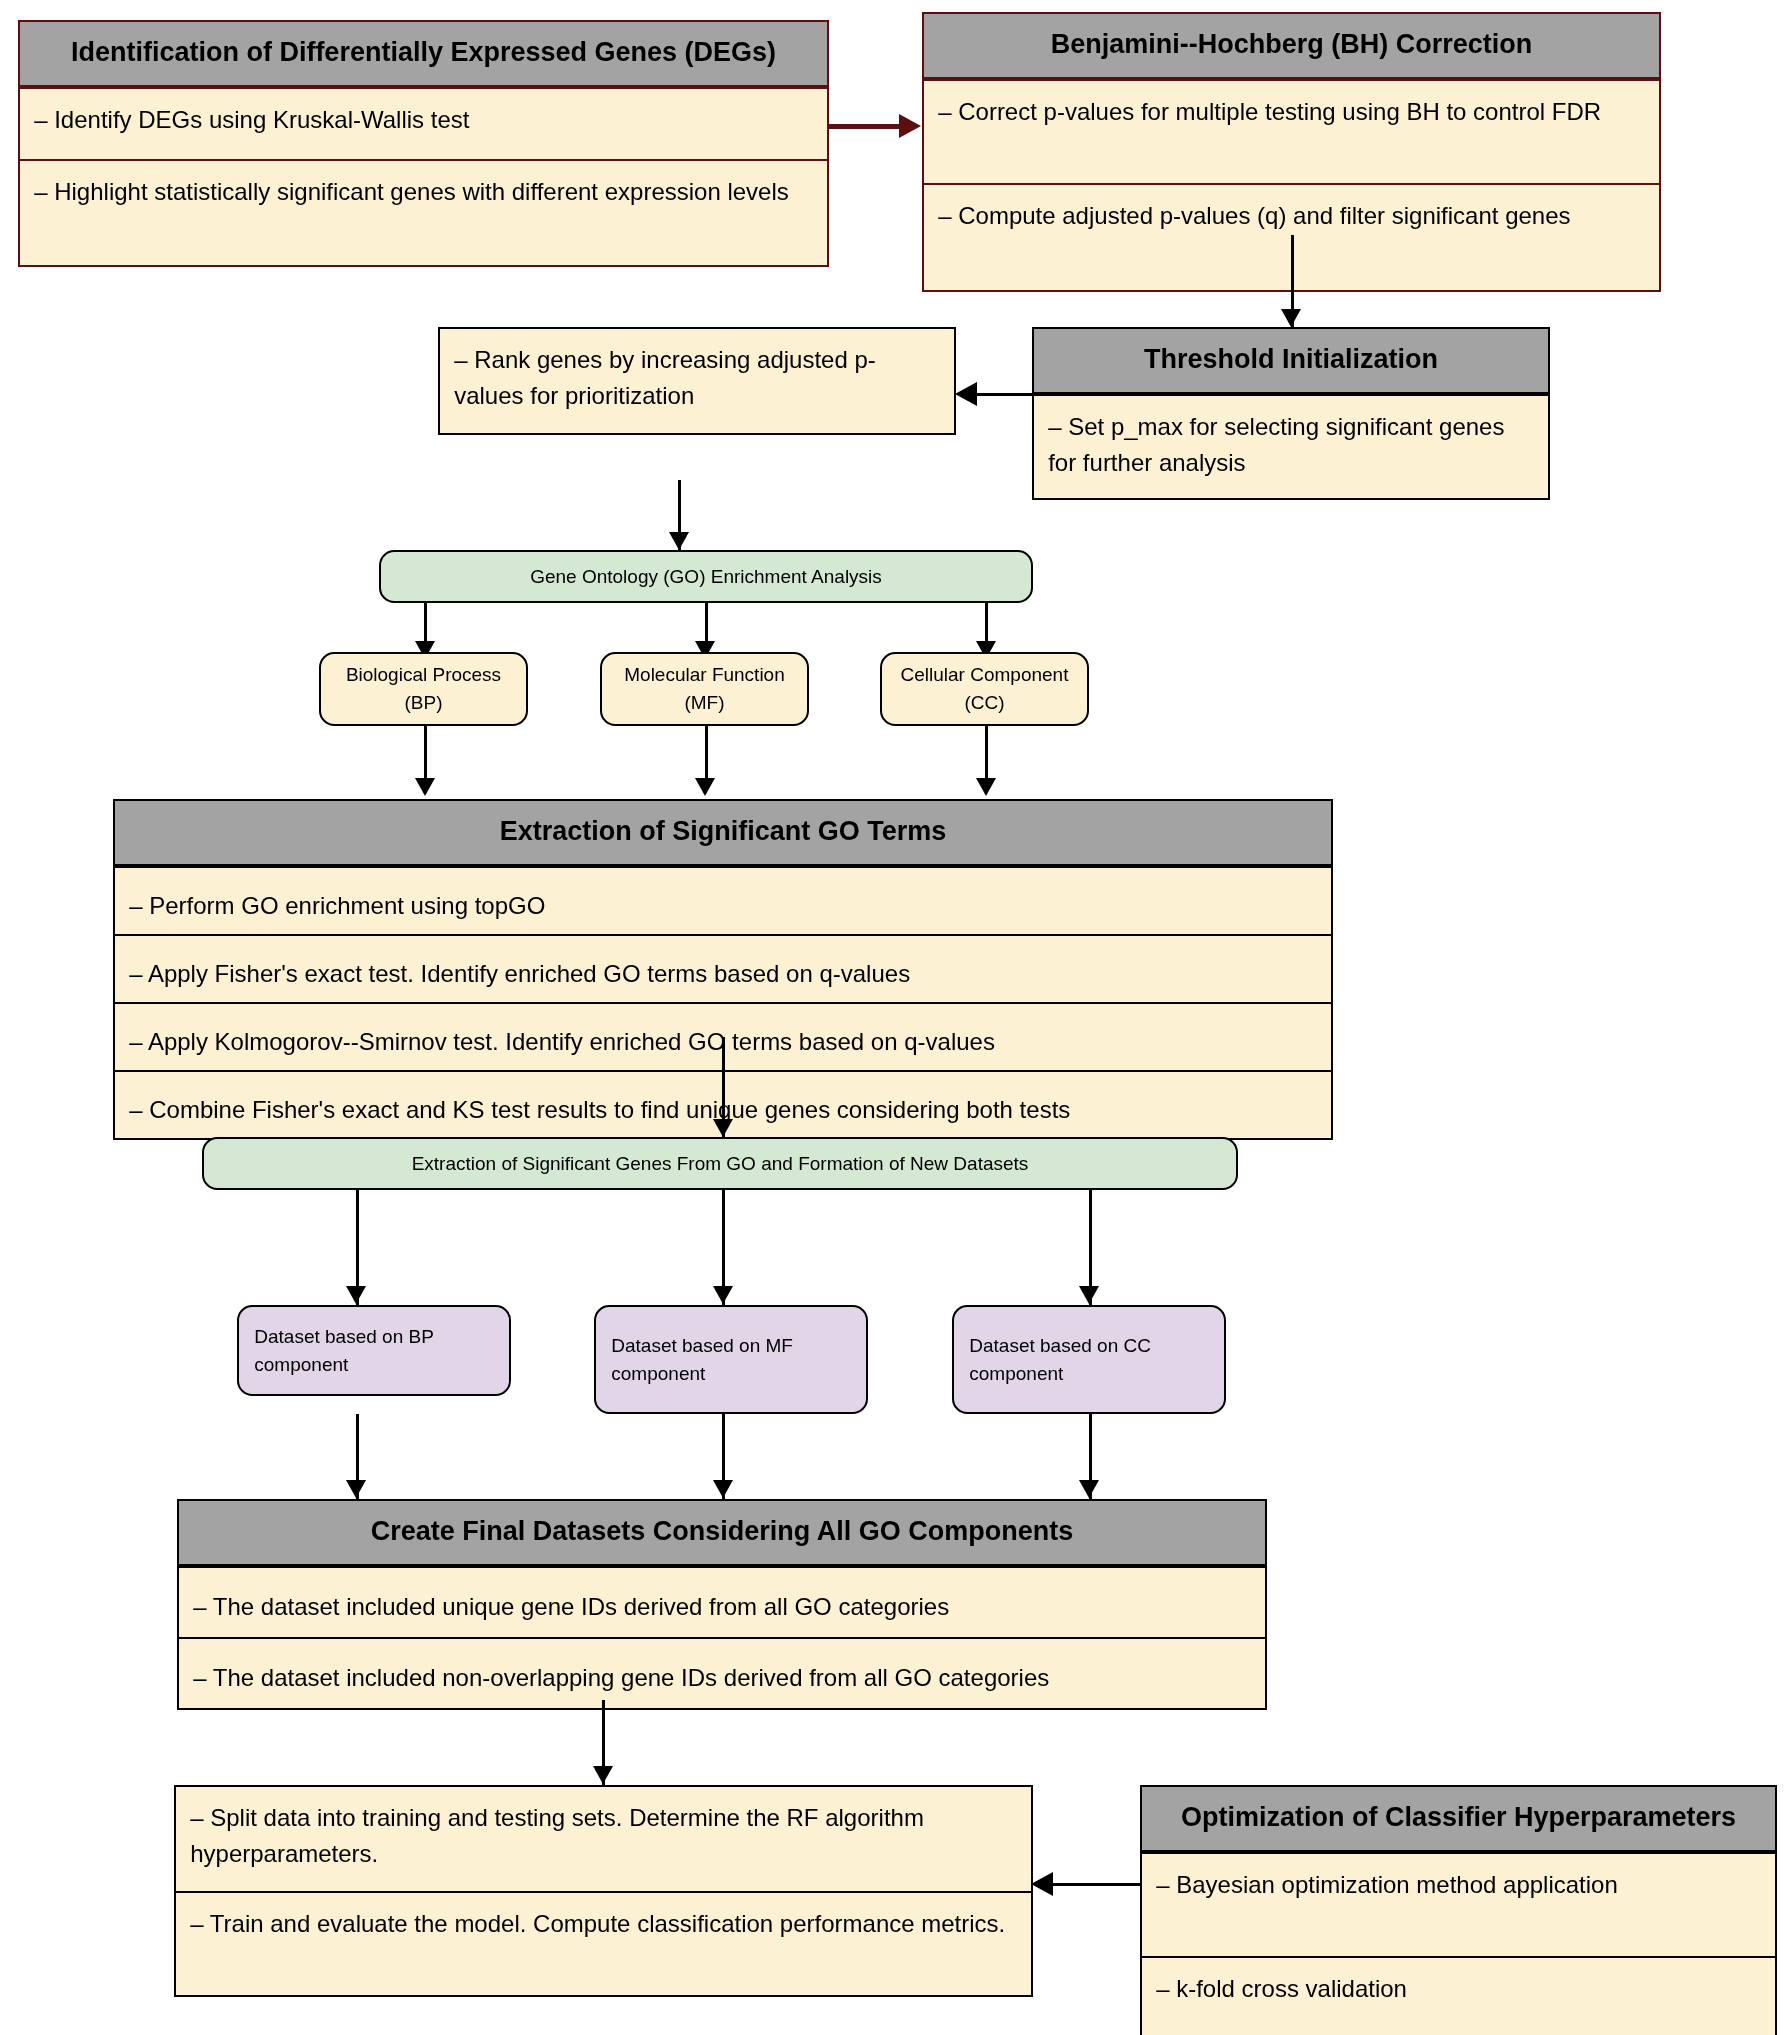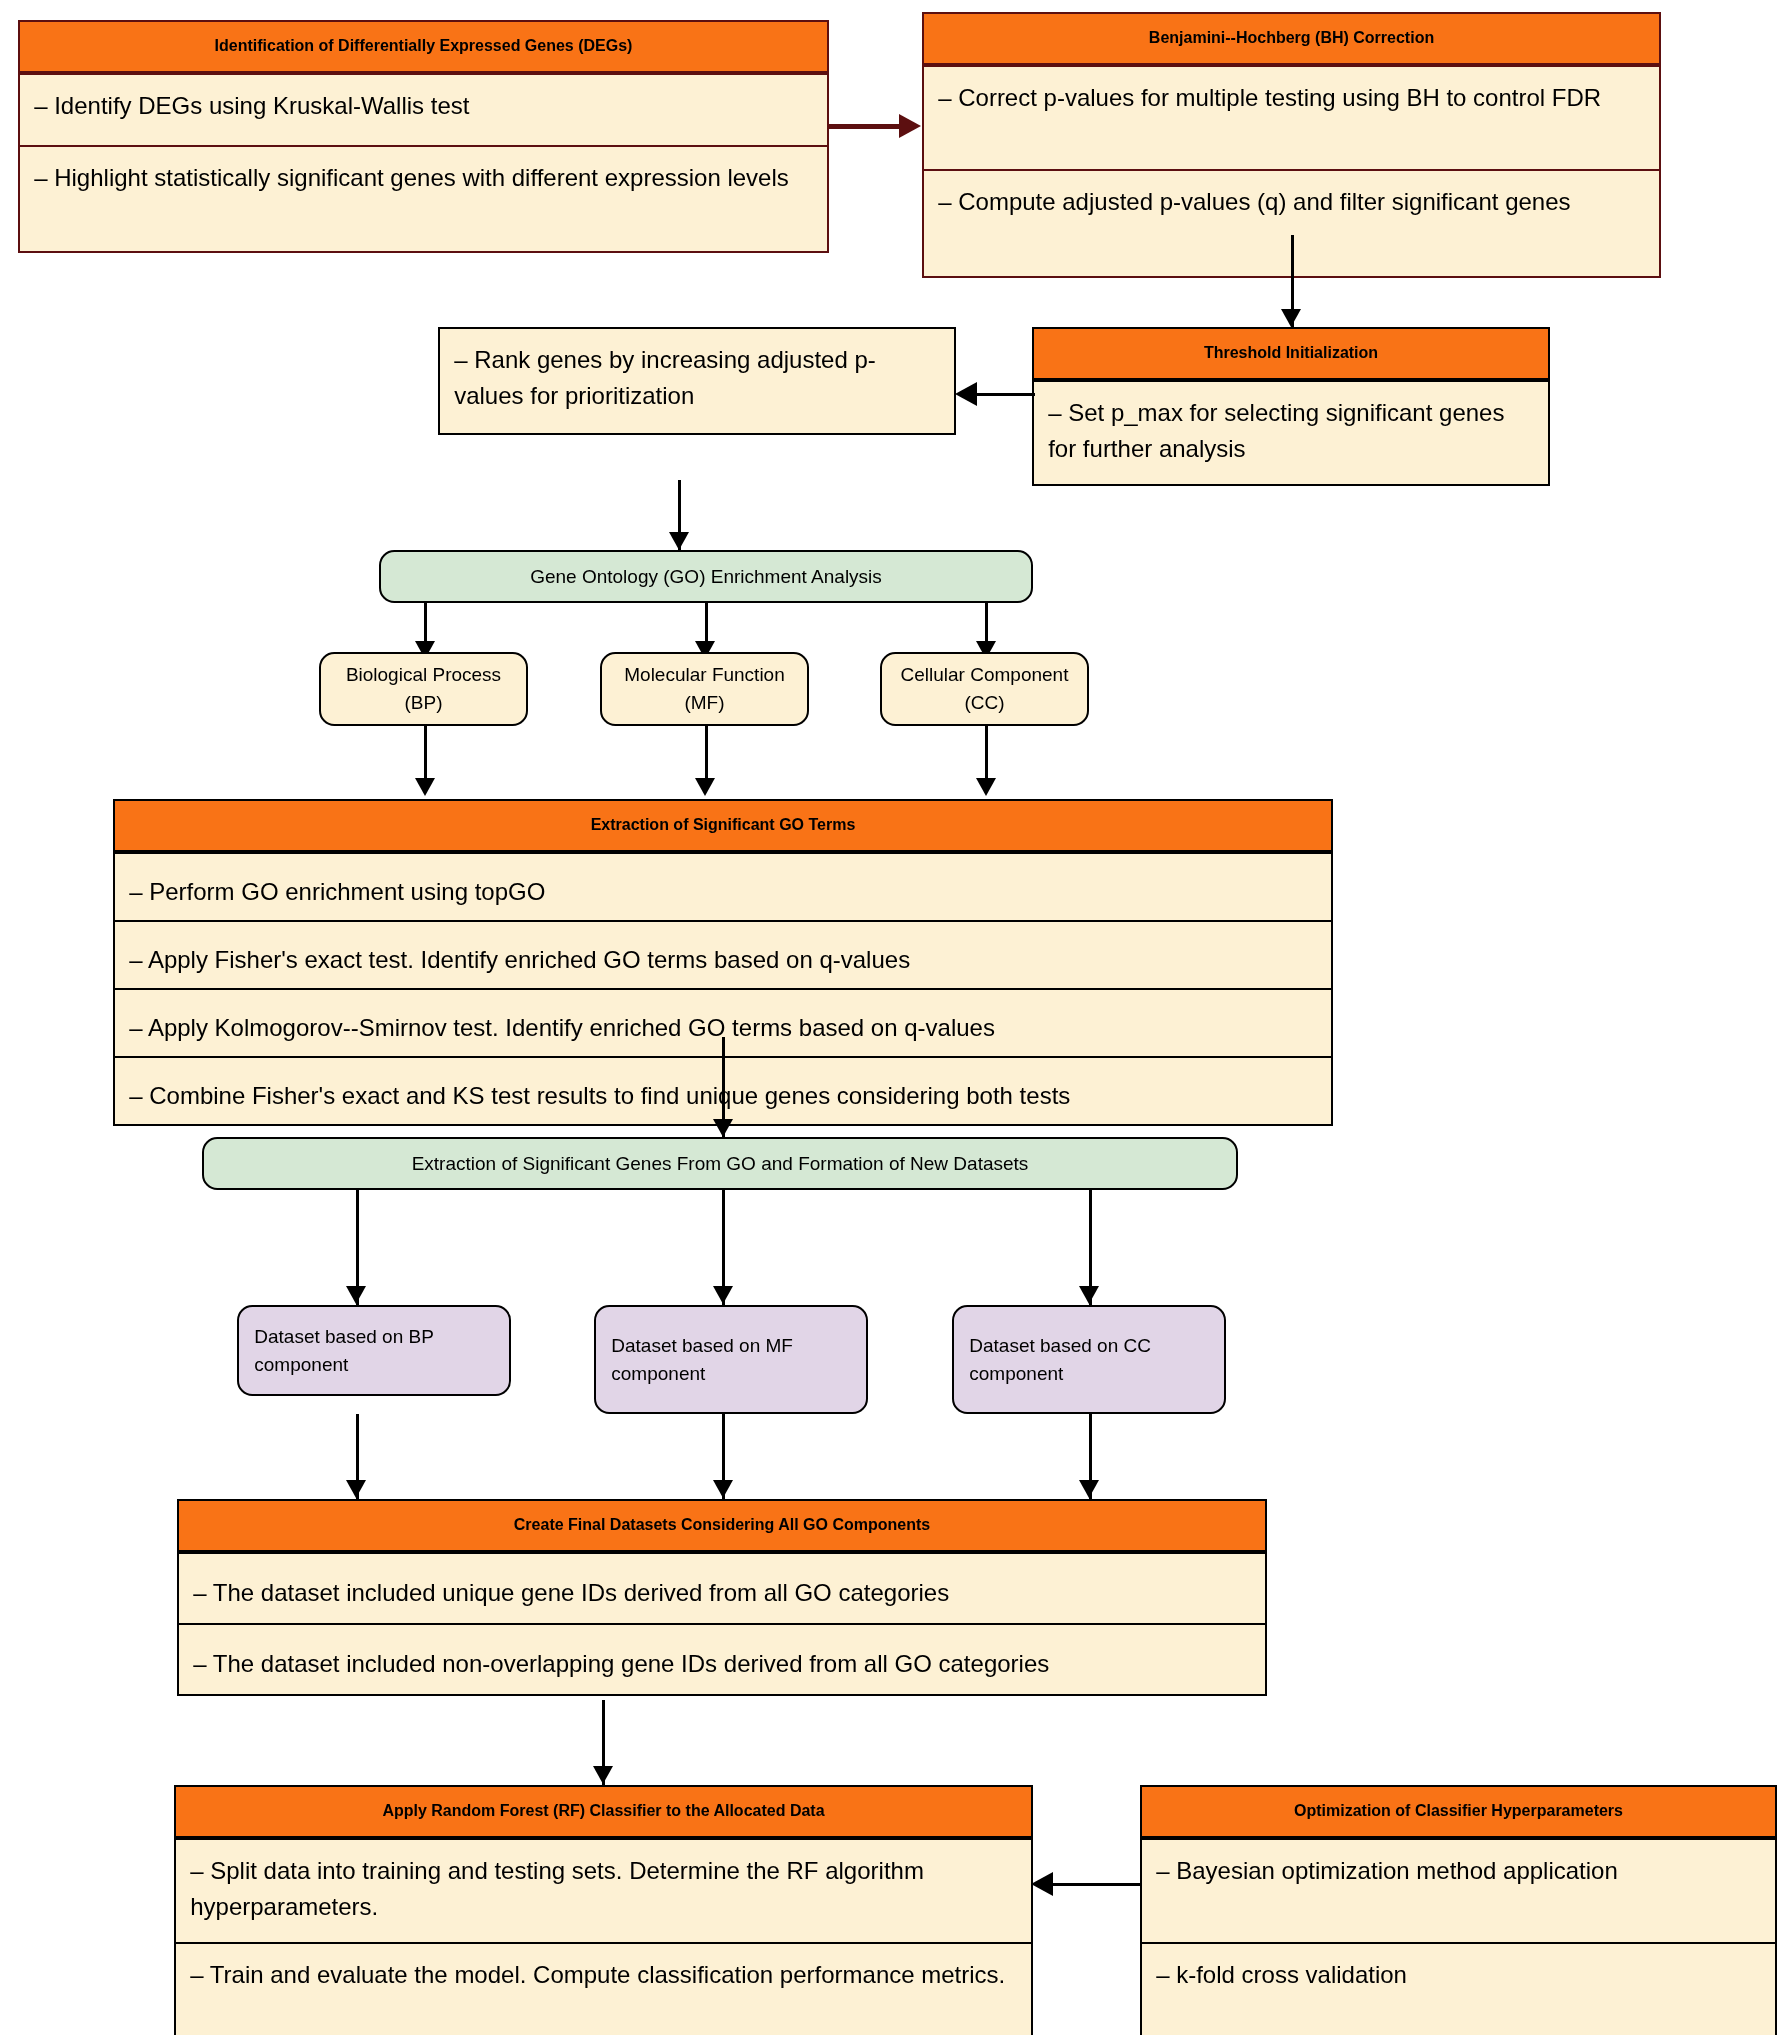--- a/index.html
+++ b/index.html
@@ -23,24 +23,24 @@
   .node {
     position: absolute;
     box-sizing: border-box;
     border: 2.2px solid #000000;
     background: #fdf1d4;
   }
   .node.redborder { border-color: #5c0f10; }
 
   .node .hdr {
     box-sizing: border-box;
-    background: #f97316;
+    background: #a3a3a3;
     text-align: center;
     font-weight: bold;
-    font-size: 16px;
+    font-size: 27px;
     line-height: 1.25;
     padding: 14.2px 11px 15.3px 11px;
     border-bottom: 2.2px solid #000000;
   }
   .node.redborder .hdr { border-bottom-color: #5c0f10; }
 
   .node .row {
     box-sizing: border-box;
     background: #fdf1d4;
     text-align: left;
@@ -222,21 +222,20 @@
   <div class="node" style="left:177px; top:1499px; width:1090px;">
     <div class="hdr">Create Final Datasets Considering All GO Components</div>
     <div class="row" style="height:71px; padding-top:21px;">– The dataset included unique gene IDs derived from all GO categories</div>
     <div class="row" style="height:71px; padding-top:21px;">– The dataset included non-overlapping gene IDs derived from all GO categories</div>
   </div>
 
   <div class="vline" style="left:602px; top:1700px; height:85px;"></div>
   <div class="arrowdown" style="left:593px; top:1766px;"></div>
 
   <div class="node" style="left:174px; top:1785px; width:859px;">
-    <div class="hdr">Apply Random Forest (RF) Classifier to the Allocated Data</div>
     <div class="row" style="height:104px;">– Split data into training and testing sets. Determine the RF algorithm hyperparameters.</div>
     <div class="row" style="height:104px;">– Train and evaluate the model. Compute classification performance metrics.</div>
   </div>
 
   <div class="node" style="left:1140px; top:1785px; width:637px;">
     <div class="hdr">Optimization of Classifier Hyperparameters</div>
     <div class="row" style="height:104px;">– Bayesian optimization method application</div>
     <div class="row" style="height:104px;">– k-fold cross validation</div>
   </div>
 

